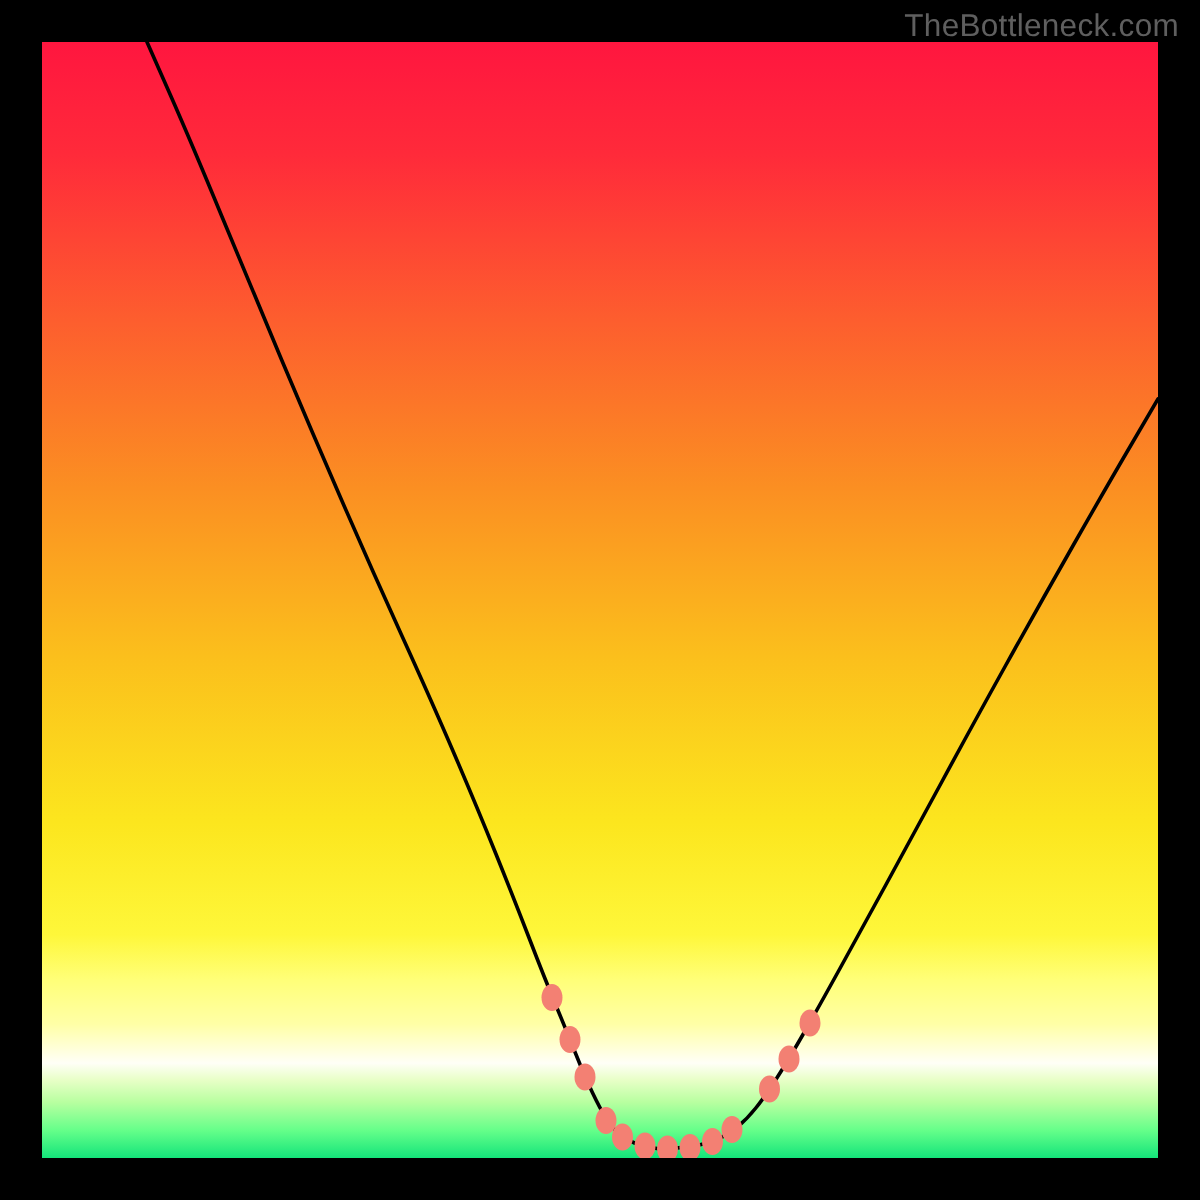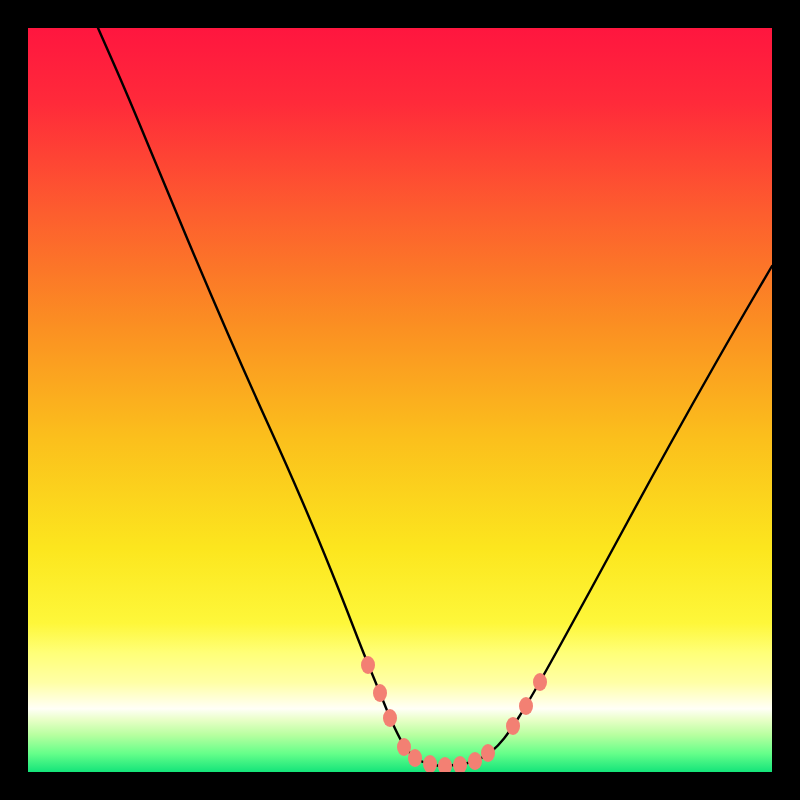--- a/index.html
+++ b/index.html
@@ -76,13 +76,14 @@
         <ellipse cx="402" cy="736" rx="7" ry="9" fill="#f38073"></ellipse>
         <ellipse cx="417" cy="738" rx="7" ry="9" fill="#f38073"></ellipse>
         <ellipse cx="432" cy="737" rx="7" ry="9" fill="#f38073"></ellipse>
         <ellipse cx="447" cy="733" rx="7" ry="9" fill="#f38073"></ellipse>
         <ellipse cx="460" cy="725" rx="7" ry="9" fill="#f38073"></ellipse>
         <ellipse cx="485" cy="698" rx="7" ry="9" fill="#f38073"></ellipse>
         <ellipse cx="498" cy="678" rx="7" ry="9" fill="#f38073"></ellipse>
         <ellipse cx="512" cy="654" rx="7" ry="9" fill="#f38073"></ellipse>
       </svg>
   </div>
+  <div class="watermark">TheBottleneck.com</div>
 </div>
 
 </body></html>

